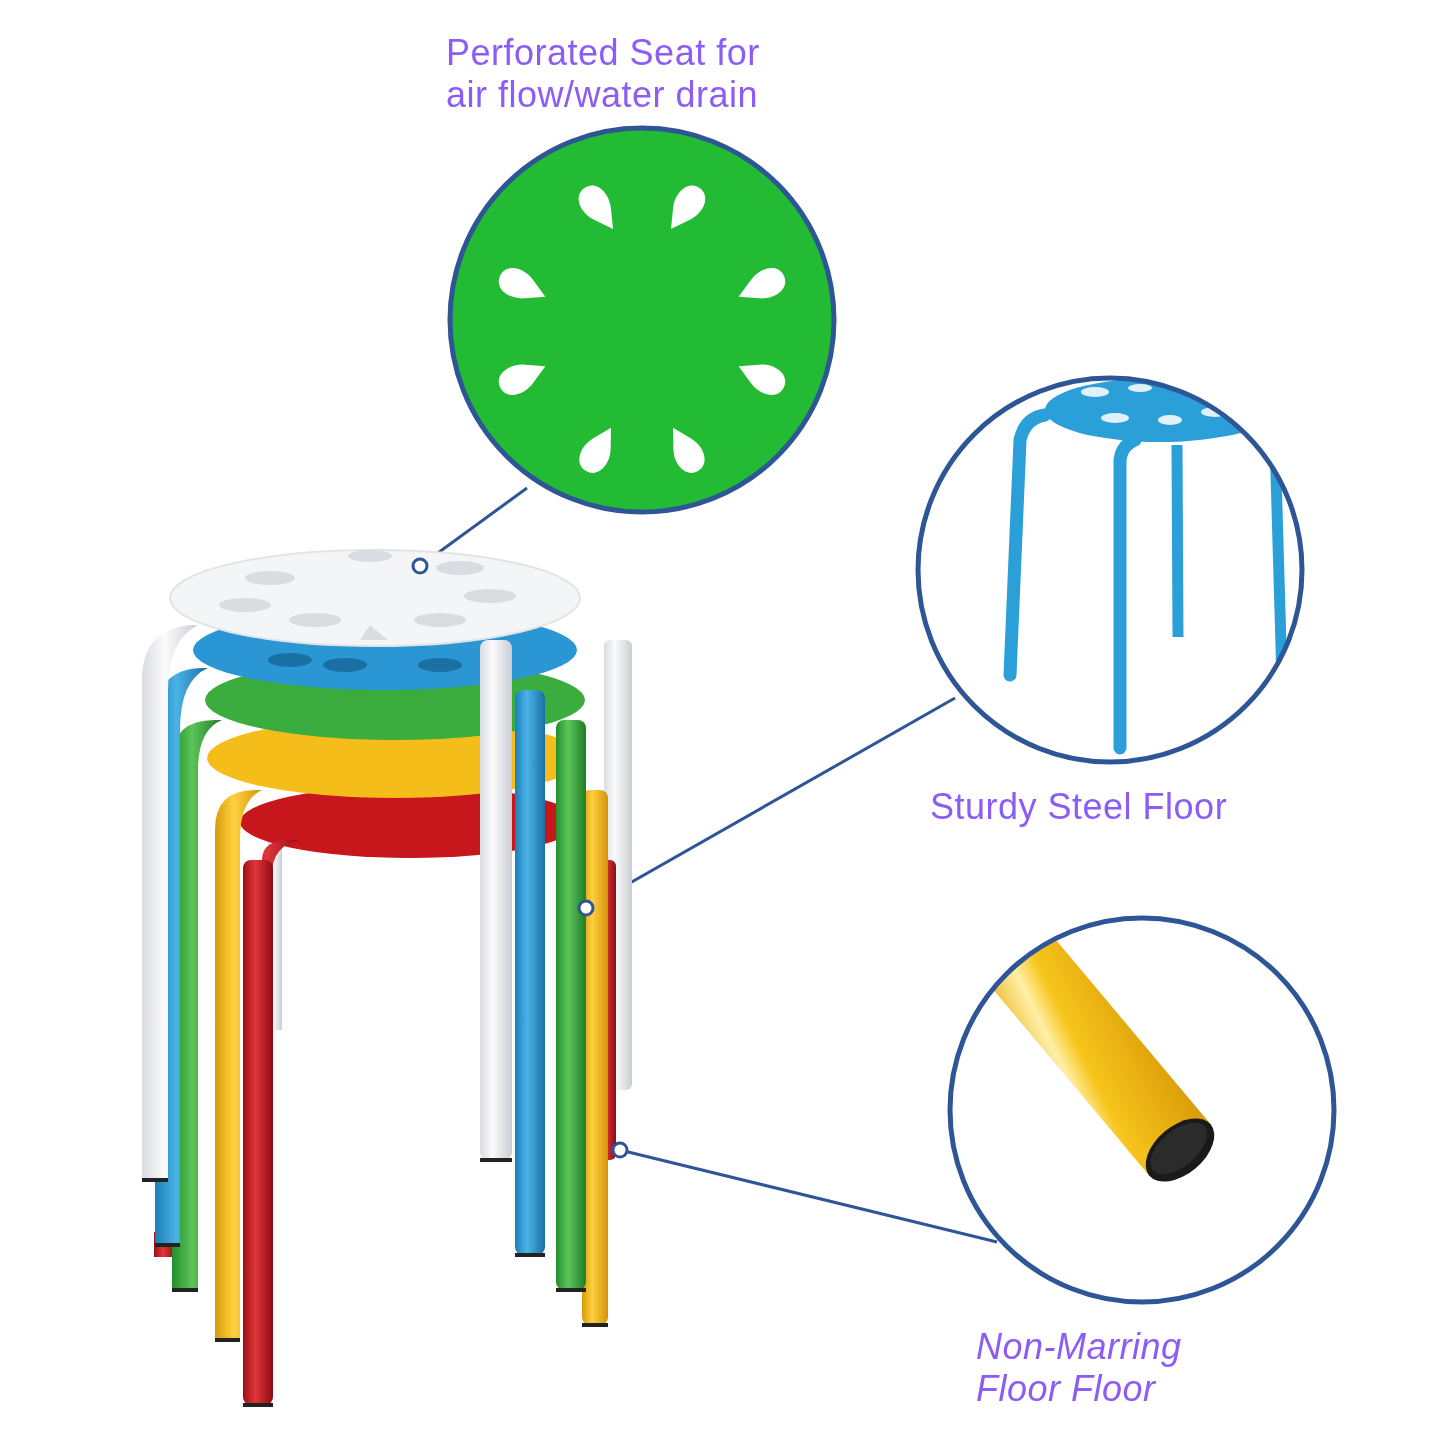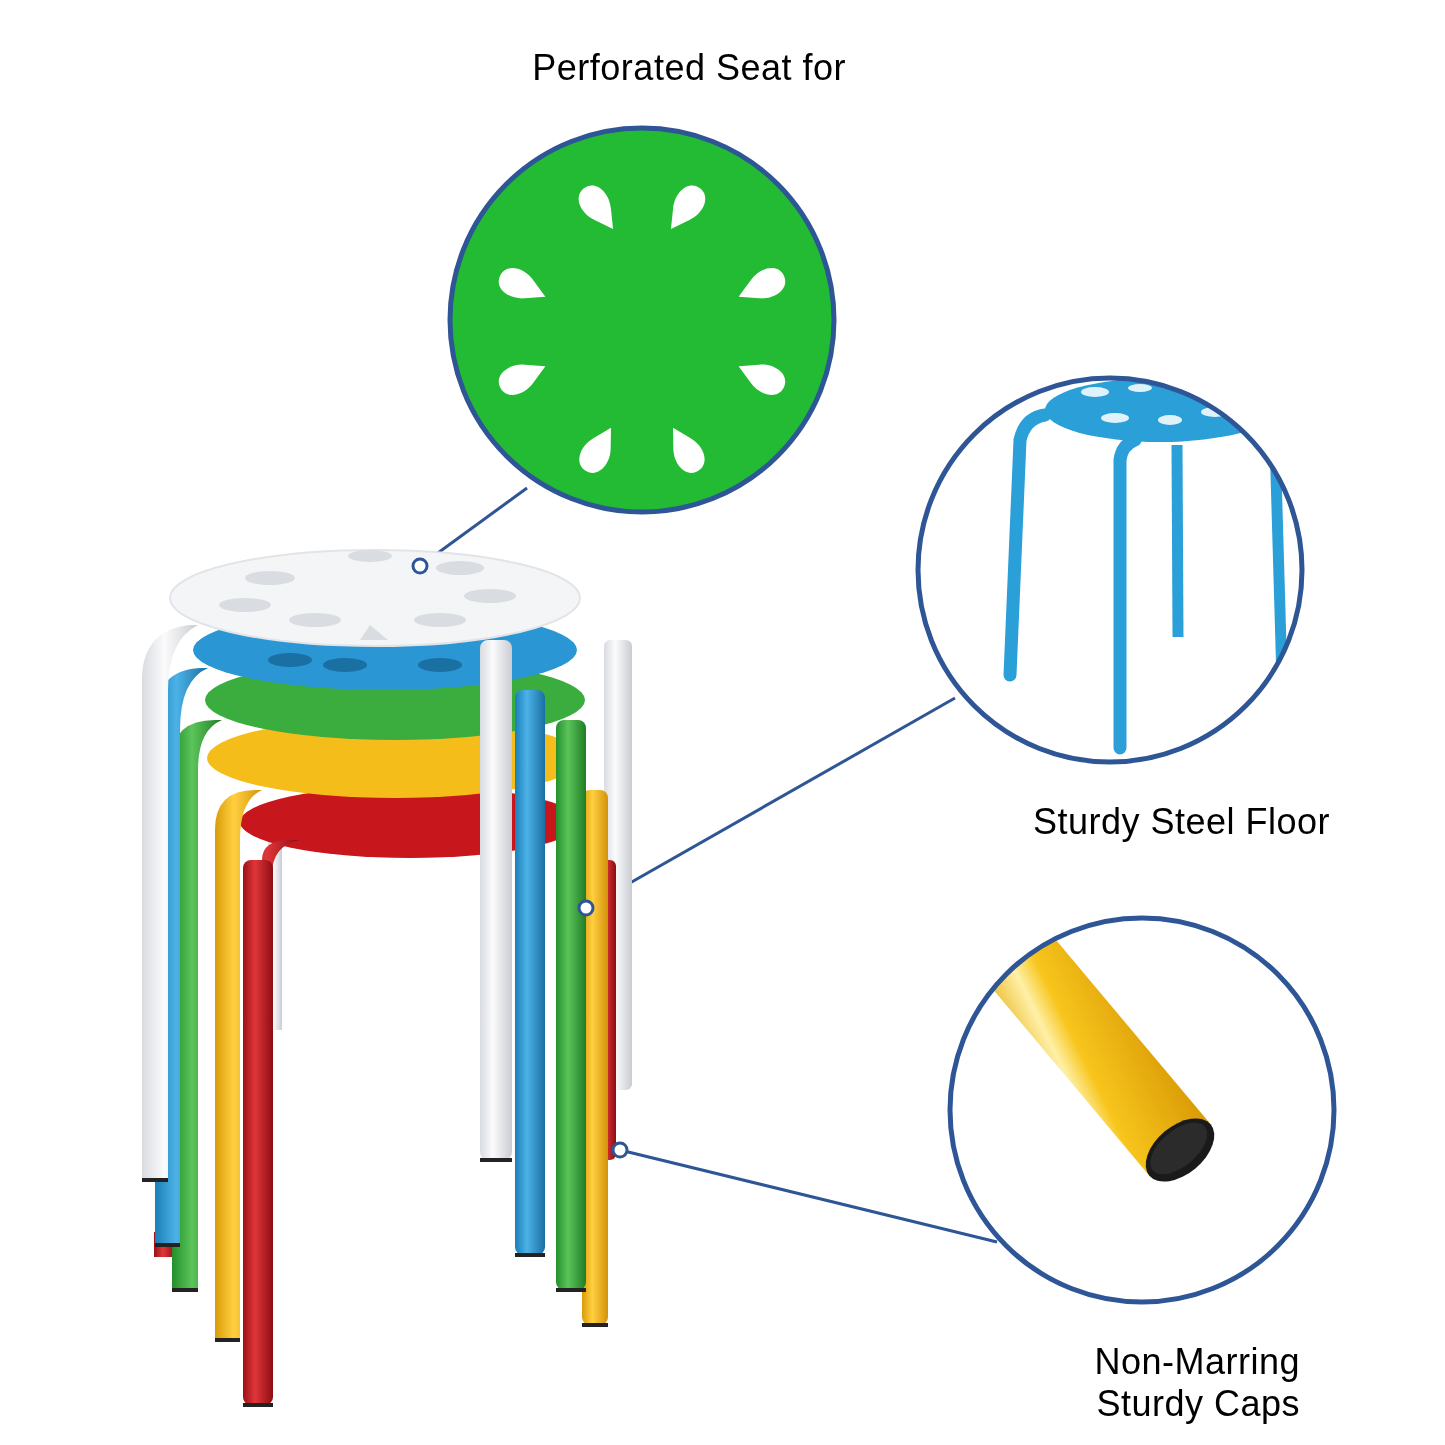--- a/index.html
+++ b/index.html
@@ -1,36 +1,37 @@
 <!DOCTYPE html>
 <html><head>
 <meta charset="utf-8">
 <style>
   html, body { margin:0; padding:0; background:#ffffff; }
   body { width:1445px; height:1445px; position:relative; overflow:hidden;
          font-family:"Liberation Sans", "DejaVu Sans", sans-serif; color:#111111; }
-  .caption { position:absolute; text-align:right; font-size:36px; line-height:42px;
-             letter-spacing:0.5px; color:#000000; white-space:nowrap;margin-top:15px; }
+  .caption { position:absolute; text-align:left; font-size:36px; line-height:42px;
+             letter-spacing:0.5px; color:#8b5cf6; white-space:nowrap; }
   .caption span { display:block; }
   #scene { position:absolute; left:0; top:0; }
 </style>
 </head>
 <body>
 
 <div class="caption" style="left:446px; top:32px; width:400px;">
   <span>Perforated Seat for</span>
+  <span>air flow/water drain</span>
 </div>
 
 <div class="caption" style="left:930px; top:786px; width:400px;">
   <span>Sturdy Steel Floor</span>
 </div>
 
-<div class="caption" style="left:900px; top:1326px; width:400px;">
+<div class="caption" style="left:976px; top:1326px; width:400px;font-style:italic;">
   <span>Non-Marring</span>
-  <span>Sturdy Caps</span>
+  <span>Floor Floor</span>
 </div>
 
 <svg id="scene" width="1445" height="1445" viewBox="0 0 1445 1445">
   <defs>
     <linearGradient id="gWhite" x1="0" x2="1">
         <stop offset="0" stop-color="#d8dbe0"></stop>
         <stop offset="0.4" stop-color="#fbfbfc"></stop>
         <stop offset="1" stop-color="#c9ccd2"></stop>
       </linearGradient>
     <linearGradient id="gBlue" x1="0" x2="1">

